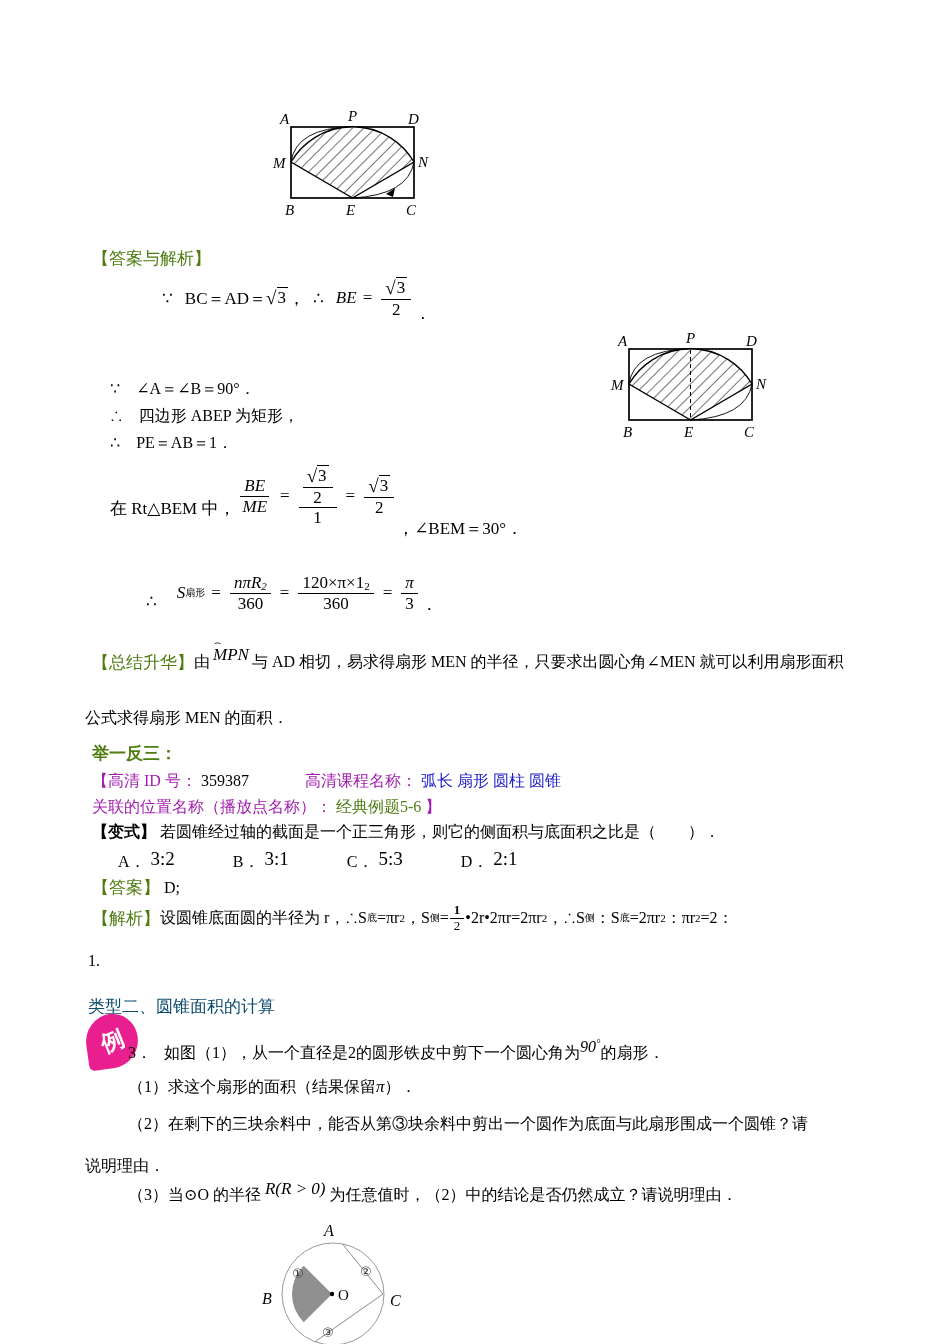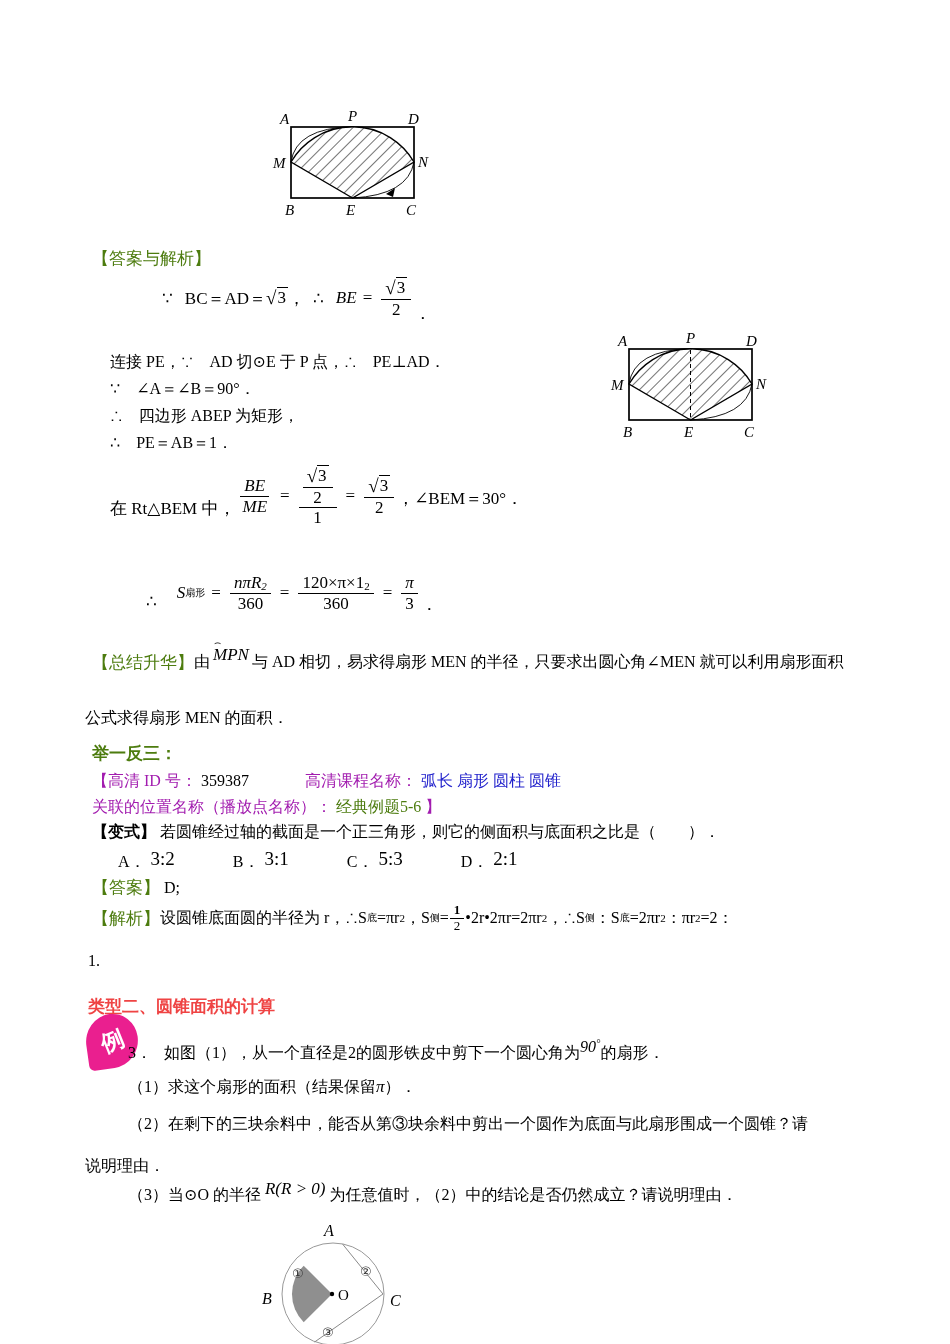--- a/index.html
+++ b/index.html
@@ -6,21 +6,21 @@
   .page{position:relative;width:950px;height:1344px;background:#fff;overflow:hidden;
         font-family:"Liberation Serif","DejaVu Serif",serif;color:#000;font-size:16px;}
   .abs{position:absolute;white-space:nowrap;}
   .row{display:flex;align-items:center;}
   .f17{font-size:17px;}
   .mi{font-style:italic;}
   .rm{font-style:normal;}
   .magenta{color:#4d7c0f;}
   .red{color:#a21caf;}
   .blue{color:#2222cc;}
-  .orange{color:#ef4444;font-weight:bold;}
+  .orange{color:#0c4a6e;font-weight:normal;}
   .bold{font-weight:bold;}
   .frac{display:inline-flex;flex-direction:column;align-items:center;text-align:center;
         line-height:1.12;vertical-align:middle;margin:0 3px;}
   .frac>.num{border-bottom:1.4px solid #000;padding:0 4px;display:flex;justify-content:center;align-items:flex-end;}
   .frac>.den{padding:0 4px;}
   .frac.inner{margin:0;}
   .sqrt{display:inline-flex;align-items:flex-start;font-style:normal;}
   .sqrt .rs{font-size:1.12em;line-height:1;transform:translateY(1px);}
   .sqrt .rb{border-top:1.4px solid #000;line-height:1.2;padding:0 2px 0 1px;}
   .eq{margin:0 6px;font-style:normal;}
@@ -92,21 +92,20 @@
           <span class="sqrt">
             <span class="rs">√</span>
             <span class="rb">3</span>
           </span>
         </span>
       <span class="den">2</span>
     </span>
     <span class="low">．</span>
   </div>
 
-  <div class="abs" style="left:110px;top:352px">连接 PE，∵　AD 切⊙E 于 P 点，∴　PE⊥AD．</div>
   <div class="abs" style="left:110px;top:379px">∵　∠A＝∠B＝90°．</div>
   <div class="abs" style="left:110px;top:406px">∴　四边形 ABEP 为矩形，</div>
   <div class="abs" style="left:110px;top:433px">∴　PE＝AB＝1．</div>
 
   <svg class="abs" style="left:610px;top:328px" width="162" height="122" viewBox="0 0 162 122">
     <defs>
       <pattern id="hatchB" width="8" height="8" patternUnits="userSpaceOnUse" patternTransform="rotate(45)">
         <rect width="8" height="8" fill="#fff"></rect>
         <line x1="0" y1="0" x2="0" y2="8" stroke="#000" stroke-width="1.1"></line>
       </pattern>
@@ -150,21 +149,21 @@
     <span class="eq">=</span>
     <span class="frac">
       <span class="num">
           <span class="sqrt">
             <span class="rs">√</span>
             <span class="rb">3</span>
           </span>
         </span>
       <span class="den">2</span>
     </span>
-    <span class="low" style="margin-bottom:34px">，∠BEM＝30°．</span>
+    <span class="low" style="margin-bottom:4px">，∠BEM＝30°．</span>
   </div>
 
 
   <div class="abs row f17" style="left:146px;top:562px;height:62px">
     <span class="low" style="margin-bottom:12px">∴</span>
     <span class="sp20"></span>
     <span class="mi">S</span>
       <span class="subcjk">扇形</span>
     <span class="eq">=</span>
     <span class="frac mi">

